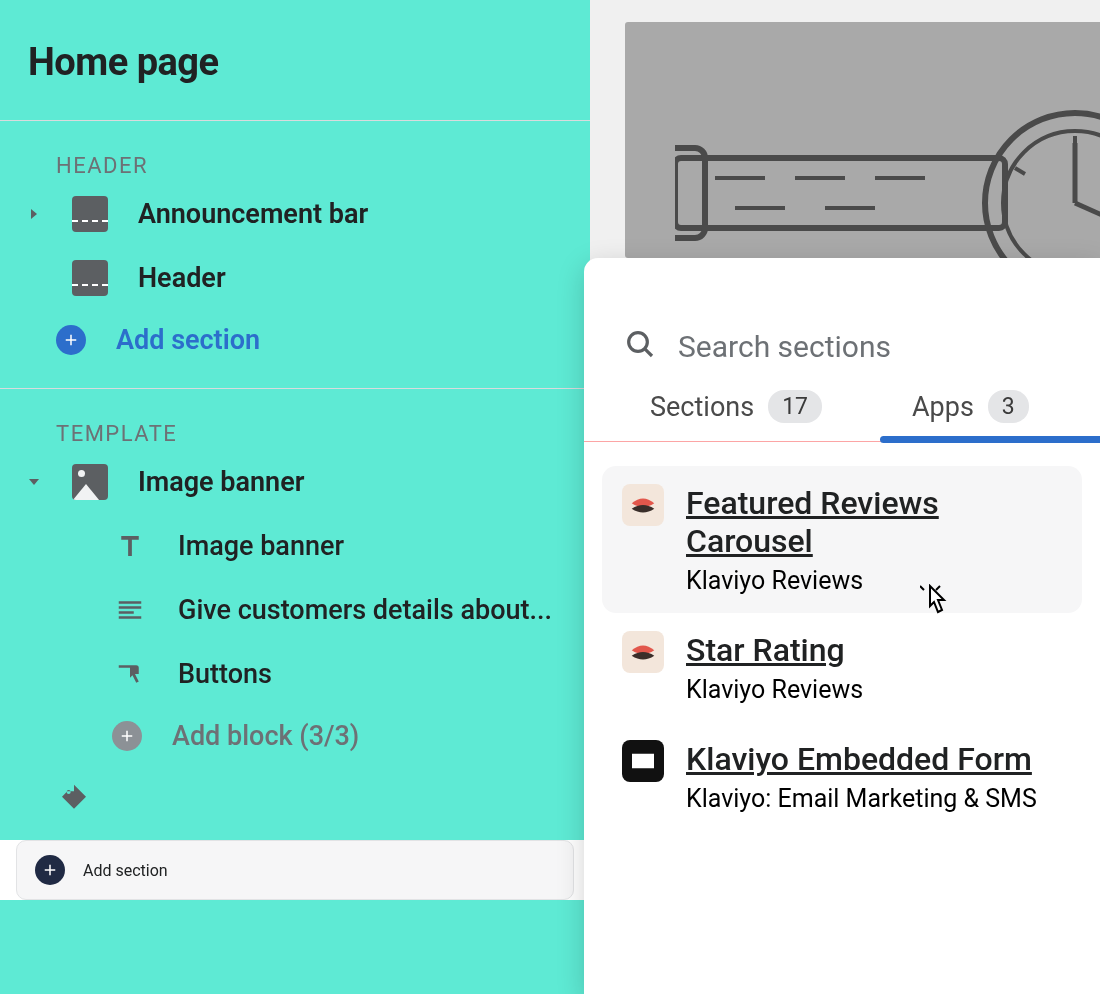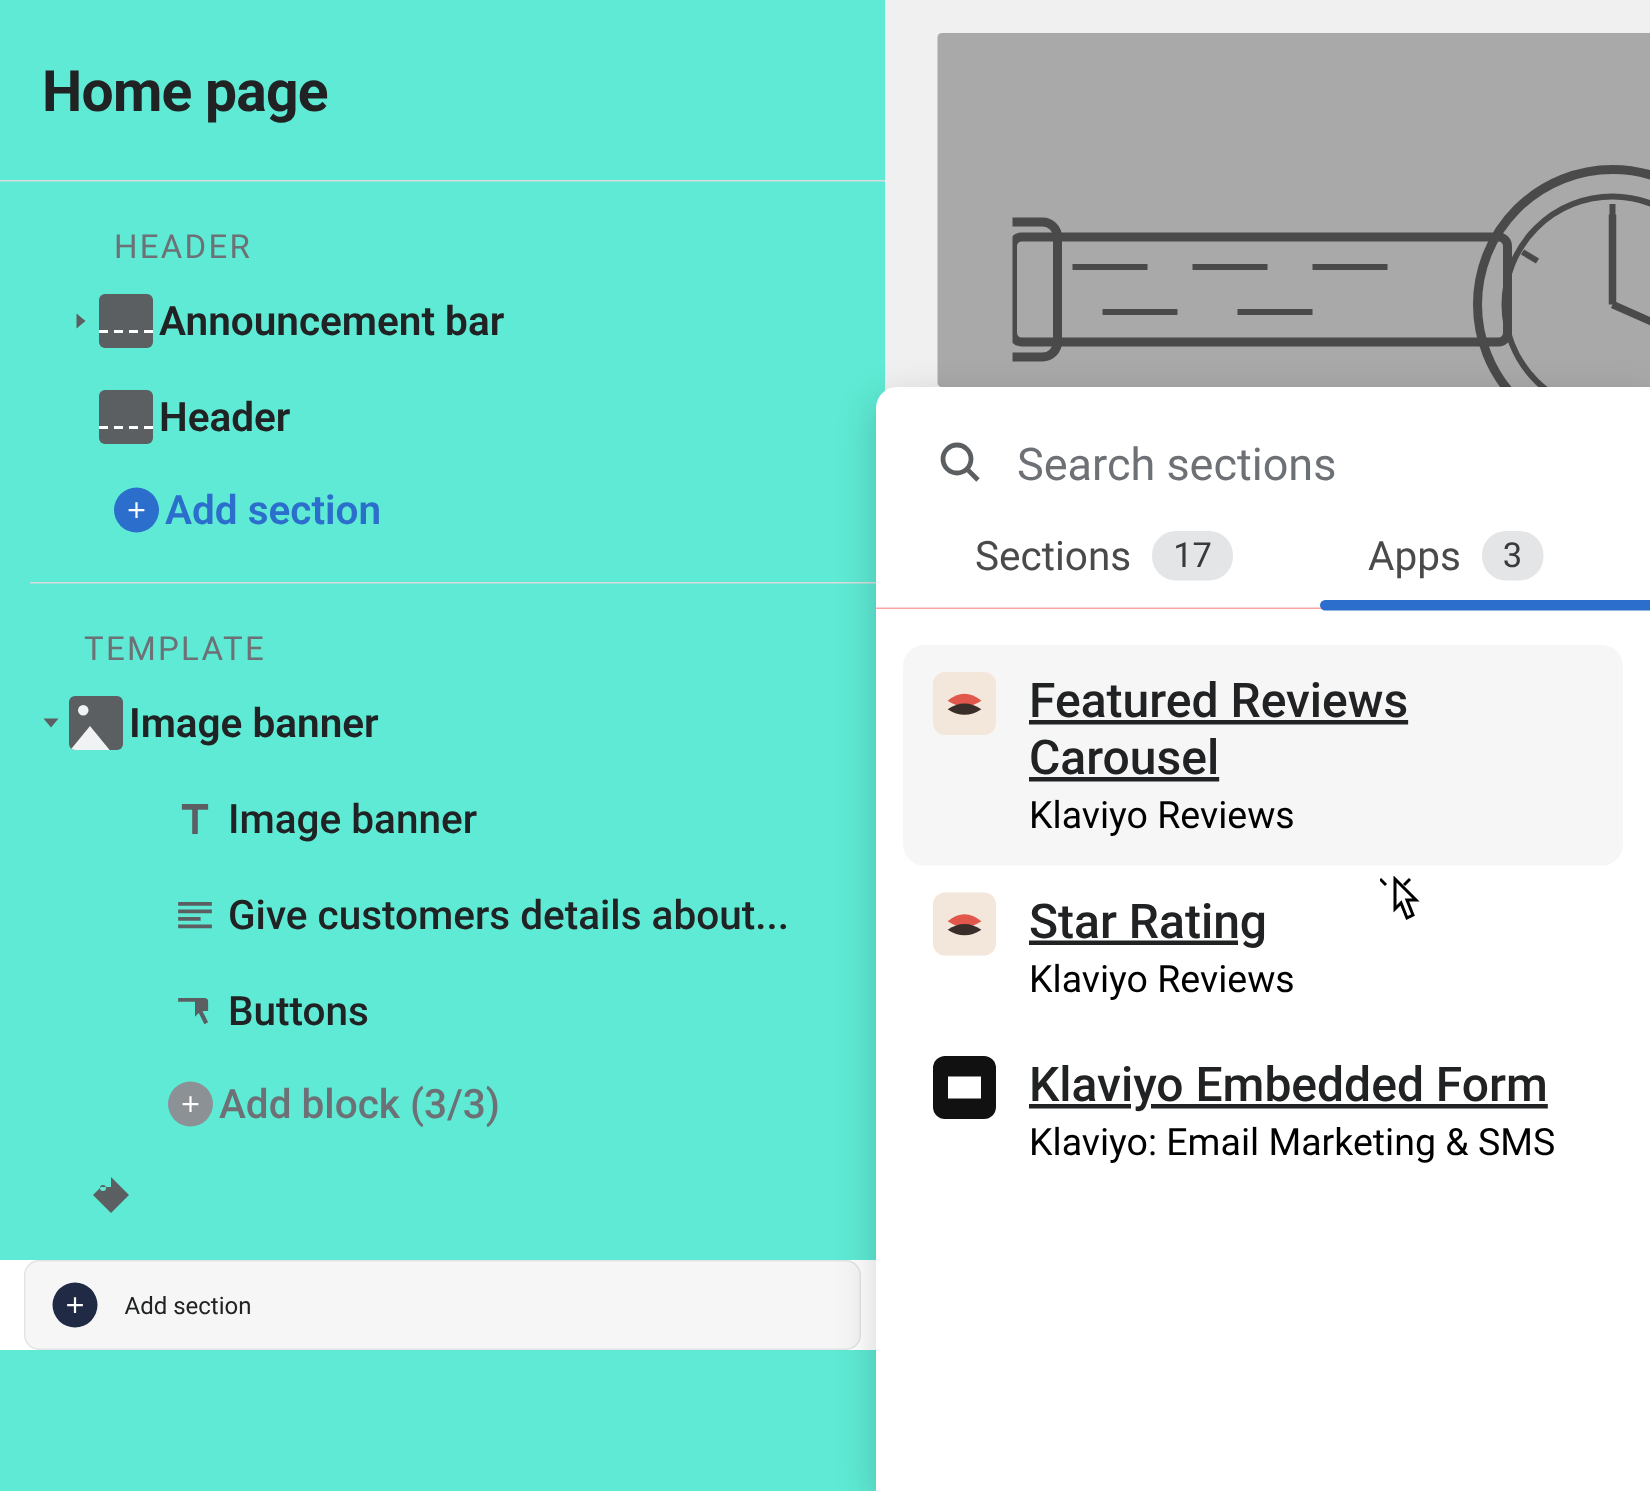--- a/index.html
+++ b/index.html
@@ -6,30 +6,30 @@
   html, body { width: 1100px; height: 994px; overflow: hidden; font-family: -apple-system, BlinkMacSystemFont, "Segoe UI", Roboto, Helvetica, Arial, sans-serif; background: #f0f0f0; color: #202223; }
   .app { display: flex; width: 1100px; height: 994px; }
 
   
   .sidebar { width: 590px; height: 100%; background: #5eead4; display: flex; flex-direction: column; }
   .page-title-wrap { padding: 40px 28px 36px; border-bottom: 1px solid #d9dbdd; }
   .page-title { font-size: 38px; font-weight: 700; letter-spacing: -0.5px; }
 
   .group-header { padding: 32px 56px 4px; font-size: 22px; font-weight: 400; color: #6d7175; letter-spacing: 1.5px; }
 
-  .row { display: flex; align-items: center; gap: 4px; padding: 14px 22px; font-size: 27px; }
+  .row { display: flex; align-items: center; gap: 30px; padding: 14px 22px; font-size: 27px; }
   .row.inset1 { padding-left: 26px; }
   .row.inset2 { padding-left: 112px; }
   .row.inset-add { padding-left: 56px; }
   .row.inset-addblock { padding-left: 112px; }
   .row .label { font-weight: 600; }
   .row .label.muted { font-weight: 500; color: #6d7175; }
   .row .label.link { color: #2c6ecb; font-weight: 600; }
 
-  .header-group { border-bottom: 1px solid #d9dbdd; padding-bottom: 18px; margin-left: 20px; }
+  .header-group { border-bottom: 1px solid #d9dbdd; padding-bottom: 18px; }
 
   .caret { width: 16px; height: 16px; display: flex; align-items: center; justify-content: center; }
   .icon-box { width: 36px; height: 36px; display: flex; align-items: center; justify-content: center; }
 
   .section-icon { width: 36px; height: 36px; border-radius: 4px; background: #5c5f62; position: relative; }
   .section-icon::after { content:""; position:absolute; left:0; right:0; bottom:0; height:10px; border-top:2px dashed #fff; background:transparent; }
 
   .image-icon { width: 36px; height: 36px; border-radius: 4px; background: #5c5f62; position: relative; overflow:hidden; }
   .image-icon::before { content:""; position:absolute; left:6px; top:6px; width:7px; height:7px; border-radius:50%; background:#f1f2f3; }
   .image-icon::after { content:""; position:absolute; left:-4px; bottom:-6px; width:0; height:0; border-left:18px solid transparent; border-right:18px solid transparent; border-bottom:22px solid #f1f2f3; }
@@ -43,21 +43,21 @@
 
   .add-section-box { margin: 10px 16px 0 16px; background:#f6f6f7; border:1px solid #e2e3e5; border-radius:10px; padding:14px 18px; display:flex; align-items:center; gap:18px; }
   .highlight-wrap { background:#fff; padding-top:0; margin-top:2px; }
 
   
   .right { flex:1; position:relative; background:#f0f0f0; }
   .preview { position:absolute; left:35px; top:22px; right:0; height:236px; background:#a9a9a9; border-radius:3px 0 0 3px; display:flex; align-items:flex-end; justify-content:flex-start; overflow:hidden; }
   .preview svg { position:absolute; left:50px; bottom:-10px; }
 
   .popover { position:absolute; left:-6px; top:258px; right:0; bottom:0; background:#fff; border-radius:14px 0 0 0; box-shadow:0 8px 28px rgba(0,0,0,.18); display:flex; flex-direction:column; }
-  .search-row { display:flex; align-items:center; gap:22px; padding:34px 40px 26px; }
+  .search-row { display:flex; align-items:center; gap:22px; padding:34px 40px 26px;margin-top:36px; }
   .search-row .sicon { color:#5c5f62; }
   .search-row .ph { font-size:30px; color:#6d7175; }
 
   .tabs { display:flex; gap:90px; padding:0 66px 18px; font-size:27px; color:#4a4a4a; align-items:center; position:relative; }
   .tab { display:flex; align-items:center; gap:14px; cursor:pointer; }
   .tab .badge { background:#e4e5e7; border-radius:16px; padding:3px 14px; font-size:23px; color:#3a3a3a; }
   .tab-indicator { position:absolute; right:0; bottom:-2px; width:220px; height:7px; background:#2c6ecb; border-radius:4px 0 0 4px; }
   .tabs-wrap { border-bottom:1px solid #fca5a5; }
 
   .apps-list { padding:24px 18px 0; overflow:auto; }

